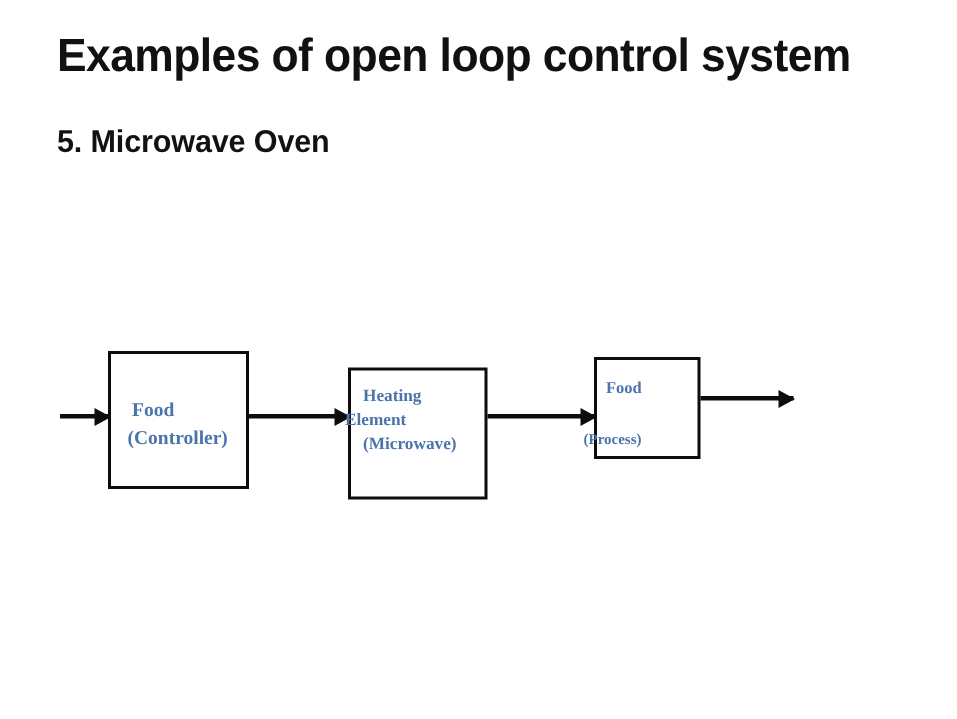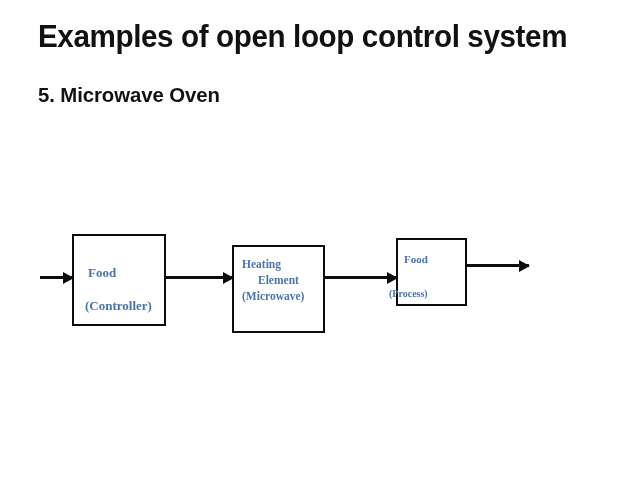--- a/index.html
+++ b/index.html
@@ -65,26 +65,26 @@
     position: absolute;
     font-family: "Liberation Serif", serif;
     font-weight: bold;
     color: #4b74ab;
     white-space: nowrap;
   }
 
   
   #box-controller      { left: 72px;  top: 234px; width: 94px;  height: 92px; }
   #lbl-controller-1    { left: 88px;  top: 265px; font-size: 13px; }
-  #lbl-controller-2    { left: 85px;  top: 298px; font-size: 13px; }
+  #lbl-controller-2    { left: 85px;  top: 284px; font-size: 13px; }
 
   
   #box-actuator        { left: 232px; top: 245px; width: 93px;  height: 88px; }
   #lbl-actuator-1      { left: 242px; top: 258px; font-size: 11.5px; }
-  #lbl-actuator-2      { left: 258px; top: 274px; font-size: 11.5px; }
+  #lbl-actuator-2      { left: 230px; top: 274px; font-size: 11.5px; }
   #lbl-actuator-3      { left: 242px; top: 290px; font-size: 11.5px; }
 
   
   #box-process         { left: 396px; top: 238px; width: 71px;  height: 68px; }
   #lbl-process-1       { left: 404px; top: 253px; font-size: 11px; }
   #lbl-process-2       { left: 389px; top: 277px; font-size: 10px; margin-top: 11px; }
 
   
   .arrow {
     position: absolute;

